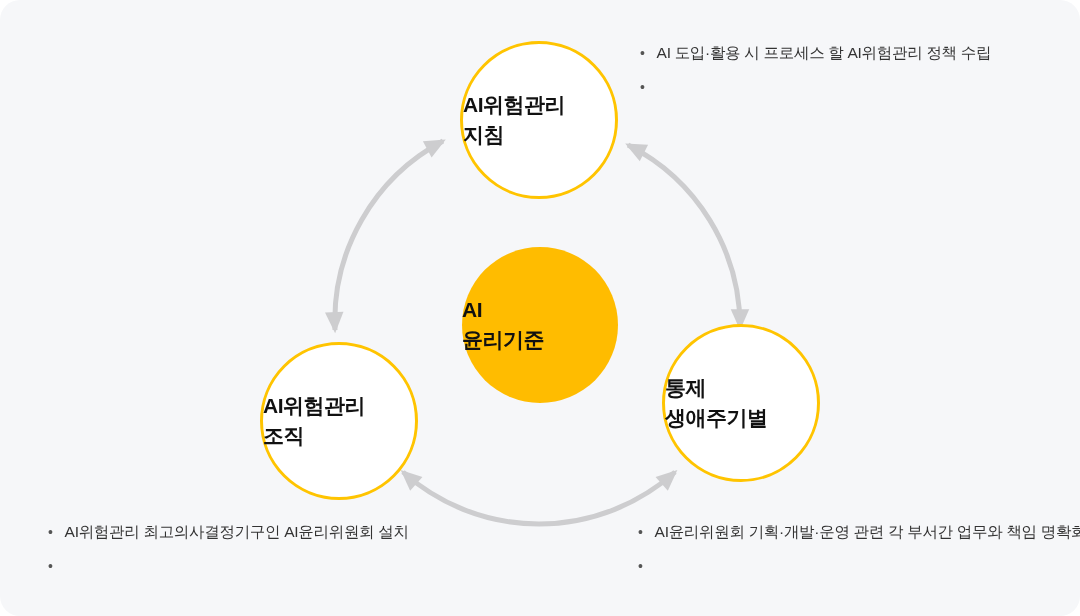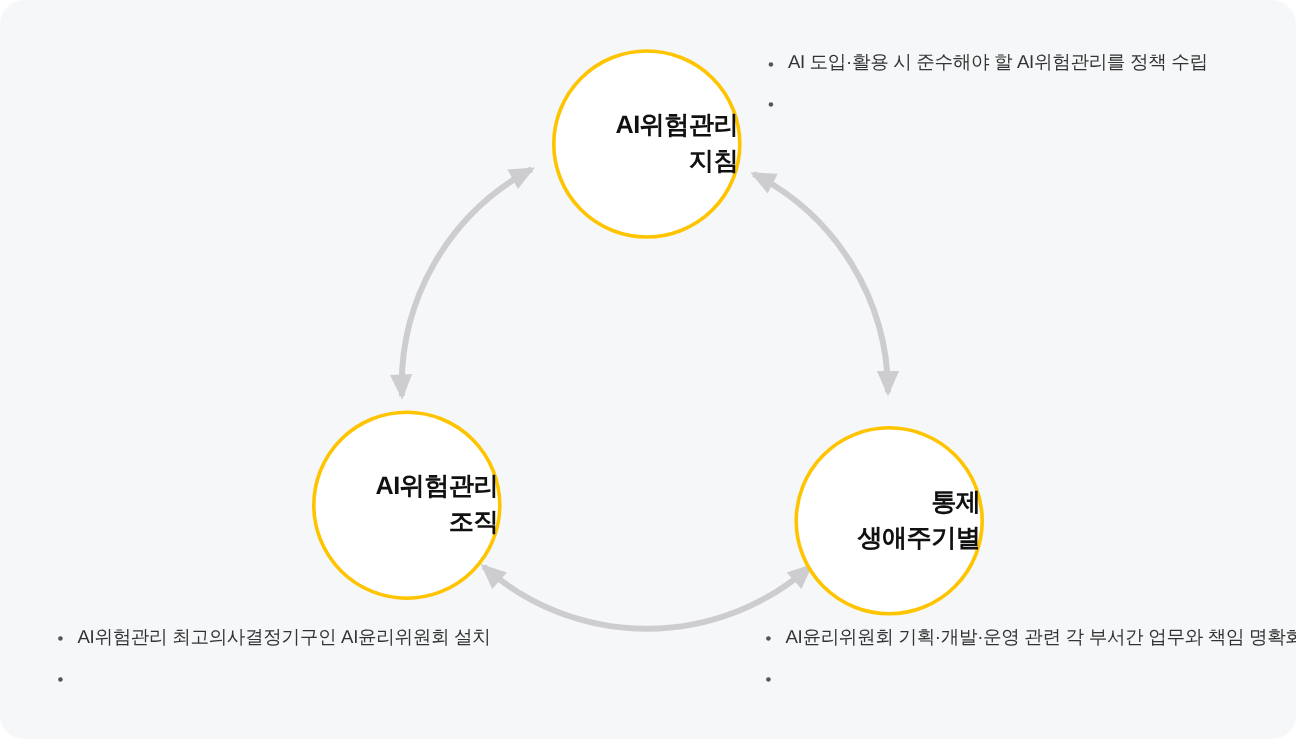--- a/index.html
+++ b/index.html
@@ -19,41 +19,41 @@
   .arrows-svg {
     position: absolute;
     left: 0; top: 0;
     width: 1080px; height: 616px;
   }
   .circle {
     position: absolute;
     border-radius: 50%;
     display: flex;
     flex-direction: column;
-    align-items: flex-end;
+    align-items: flex-start;
     justify-content: center;
     text-align: center;
     box-sizing: border-box;
   }
   .circle .label-line {
     font-size: 21px;
     font-weight: 700;
     color: #111111;
     line-height: 1.45;
     letter-spacing: -0.5px;
     white-space: nowrap;
   }
   .node-circle {
     background: #ffffff;
     border: 3px solid #FFC400;
     width: 158px; height: 158px;
   }
   .circle-top    { left: 460px; top: 41px;  }
   .circle-left   { left: 260px; top: 342px; }
-  .circle-right  { left: 662px; top: 355px; }
+  .circle-right  { left: 662px; top: 324px; }
   .circle-center {
     left: 462px; top: 247px;
     width: 156px; height: 156px;
     background: #FFBC00;
     border: none;
   }
   .bullets {
     position: absolute;
     display: flex;
     flex-direction: column;
@@ -87,40 +87,44 @@
     <defs>
       <marker id="arrowhead" viewBox="0 0 10 10" refX="8.5" refY="5" markerWidth="4.6" markerHeight="4.2" orient="auto-start-reverse" markerUnits="strokeWidth">
         <path d="M 0 0.6 L 10 5 L 0 9.4 z" fill="#CDCDCF"></path>
       </marker>
     </defs>
     <path d="M 443 141 A 204 204 0 0 0 335 330" fill="none" stroke="#CDCDCF" stroke-width="5" marker-start="url(#arrowhead)" marker-end="url(#arrowhead)"></path>
     <path d="M 628 145 A 204 204 0 0 1 740 327" fill="none" stroke="#CDCDCF" stroke-width="5" marker-start="url(#arrowhead)" marker-end="url(#arrowhead)"></path>
     <path d="M 403 472 A 204 204 0 0 0 675 472" fill="none" stroke="#CDCDCF" stroke-width="5" marker-start="url(#arrowhead)" marker-end="url(#arrowhead)"></path>
   </svg>
 
+  <div class="circle circle-center">
+    <div class="label-line">AI</div>
+    <div class="label-line">윤리기준</div>
+  </div>
 
   <div class="circle node-circle circle-top">
     <div class="label-line">AI위험관리</div>
     <div class="label-line">지침</div>
   </div>
 
   <div class="circle node-circle circle-left">
     <div class="label-line">AI위험관리</div>
     <div class="label-line">조직</div>
   </div>
 
   <div class="circle node-circle circle-right">
     <div class="label-line">통제</div>
     <div class="label-line">생애주기별</div>
   </div>
 
   <div class="bullets bullets-top">
     <div class="bullet-row">
       <span class="bullet-dot">•</span>
-      <span>AI 도입·활용 시 준수해야 할 AI위험관리를 정책 수립</span>
+      <span>AI 도입·활용 시 프로세스 할 AI위험관리 정책 수립</span>
     </div>
     <div class="bullet-row">
       <span class="bullet-dot">•</span>
     </div>
   </div>
 
   <div class="bullets bullets-left">
     <div class="bullet-row">
       <span class="bullet-dot">•</span>
       <span>AI위험관리 최고의사결정기구인 AI윤리위원회 설치</span>

